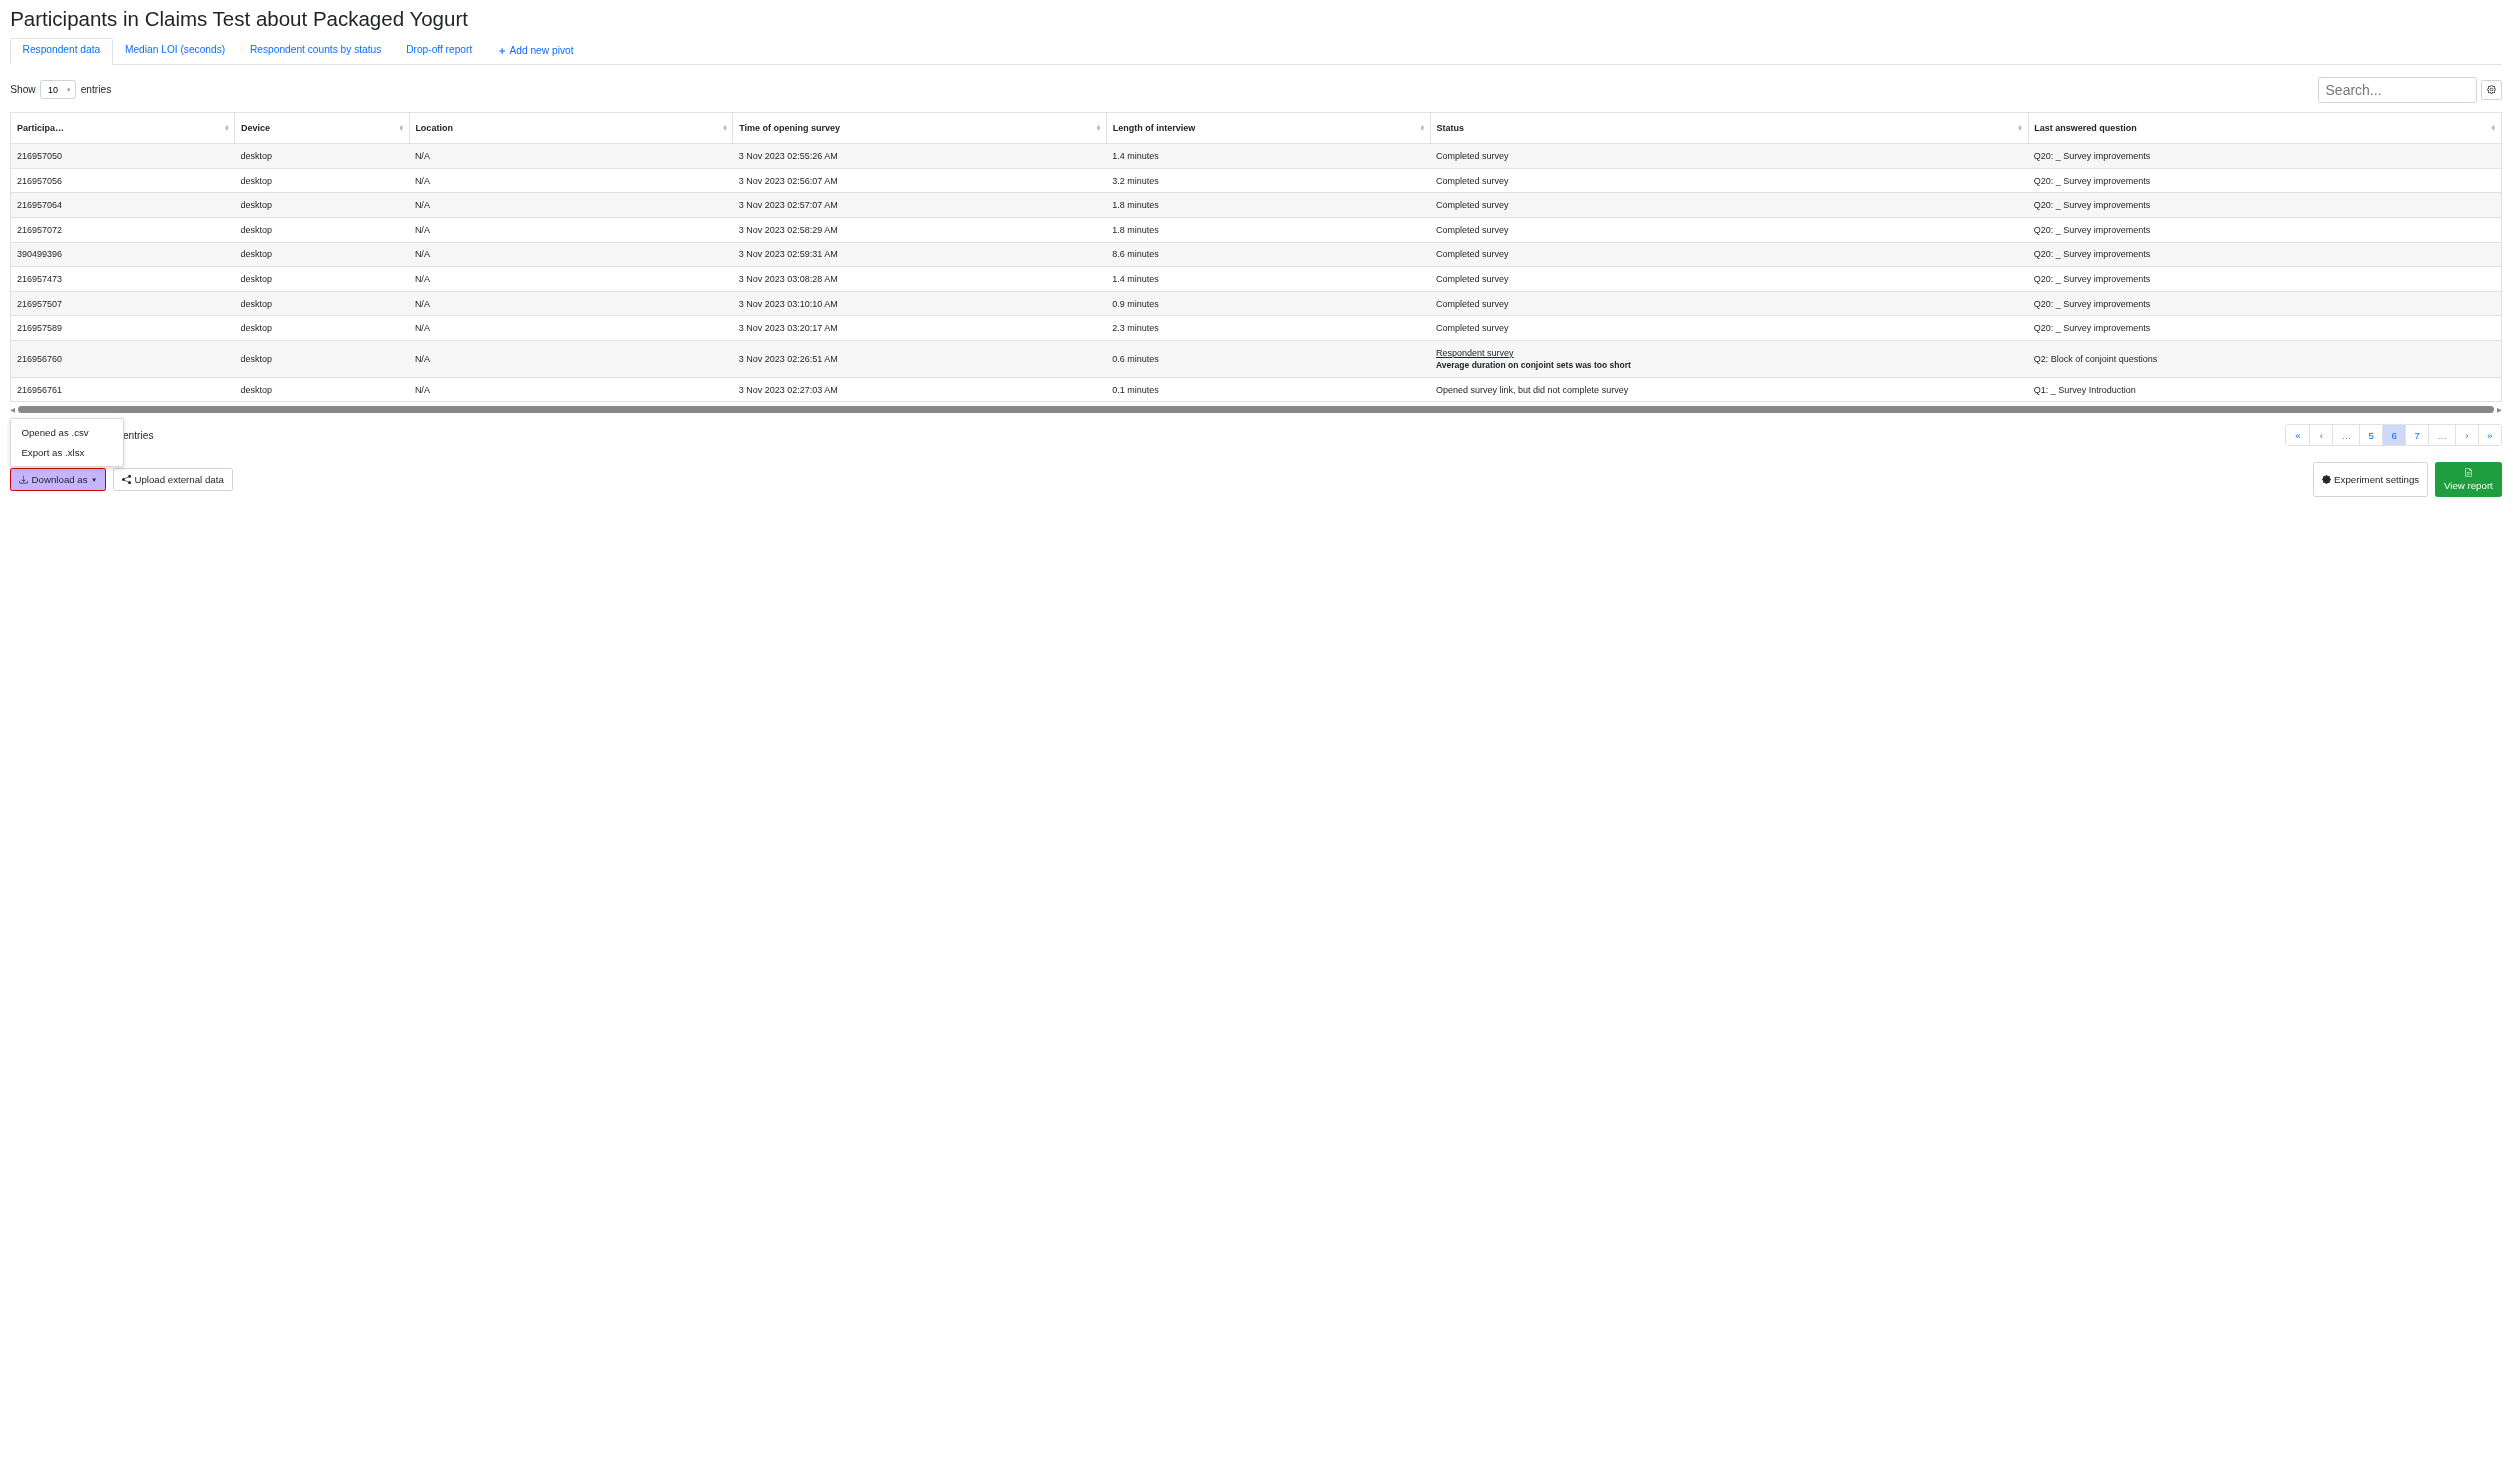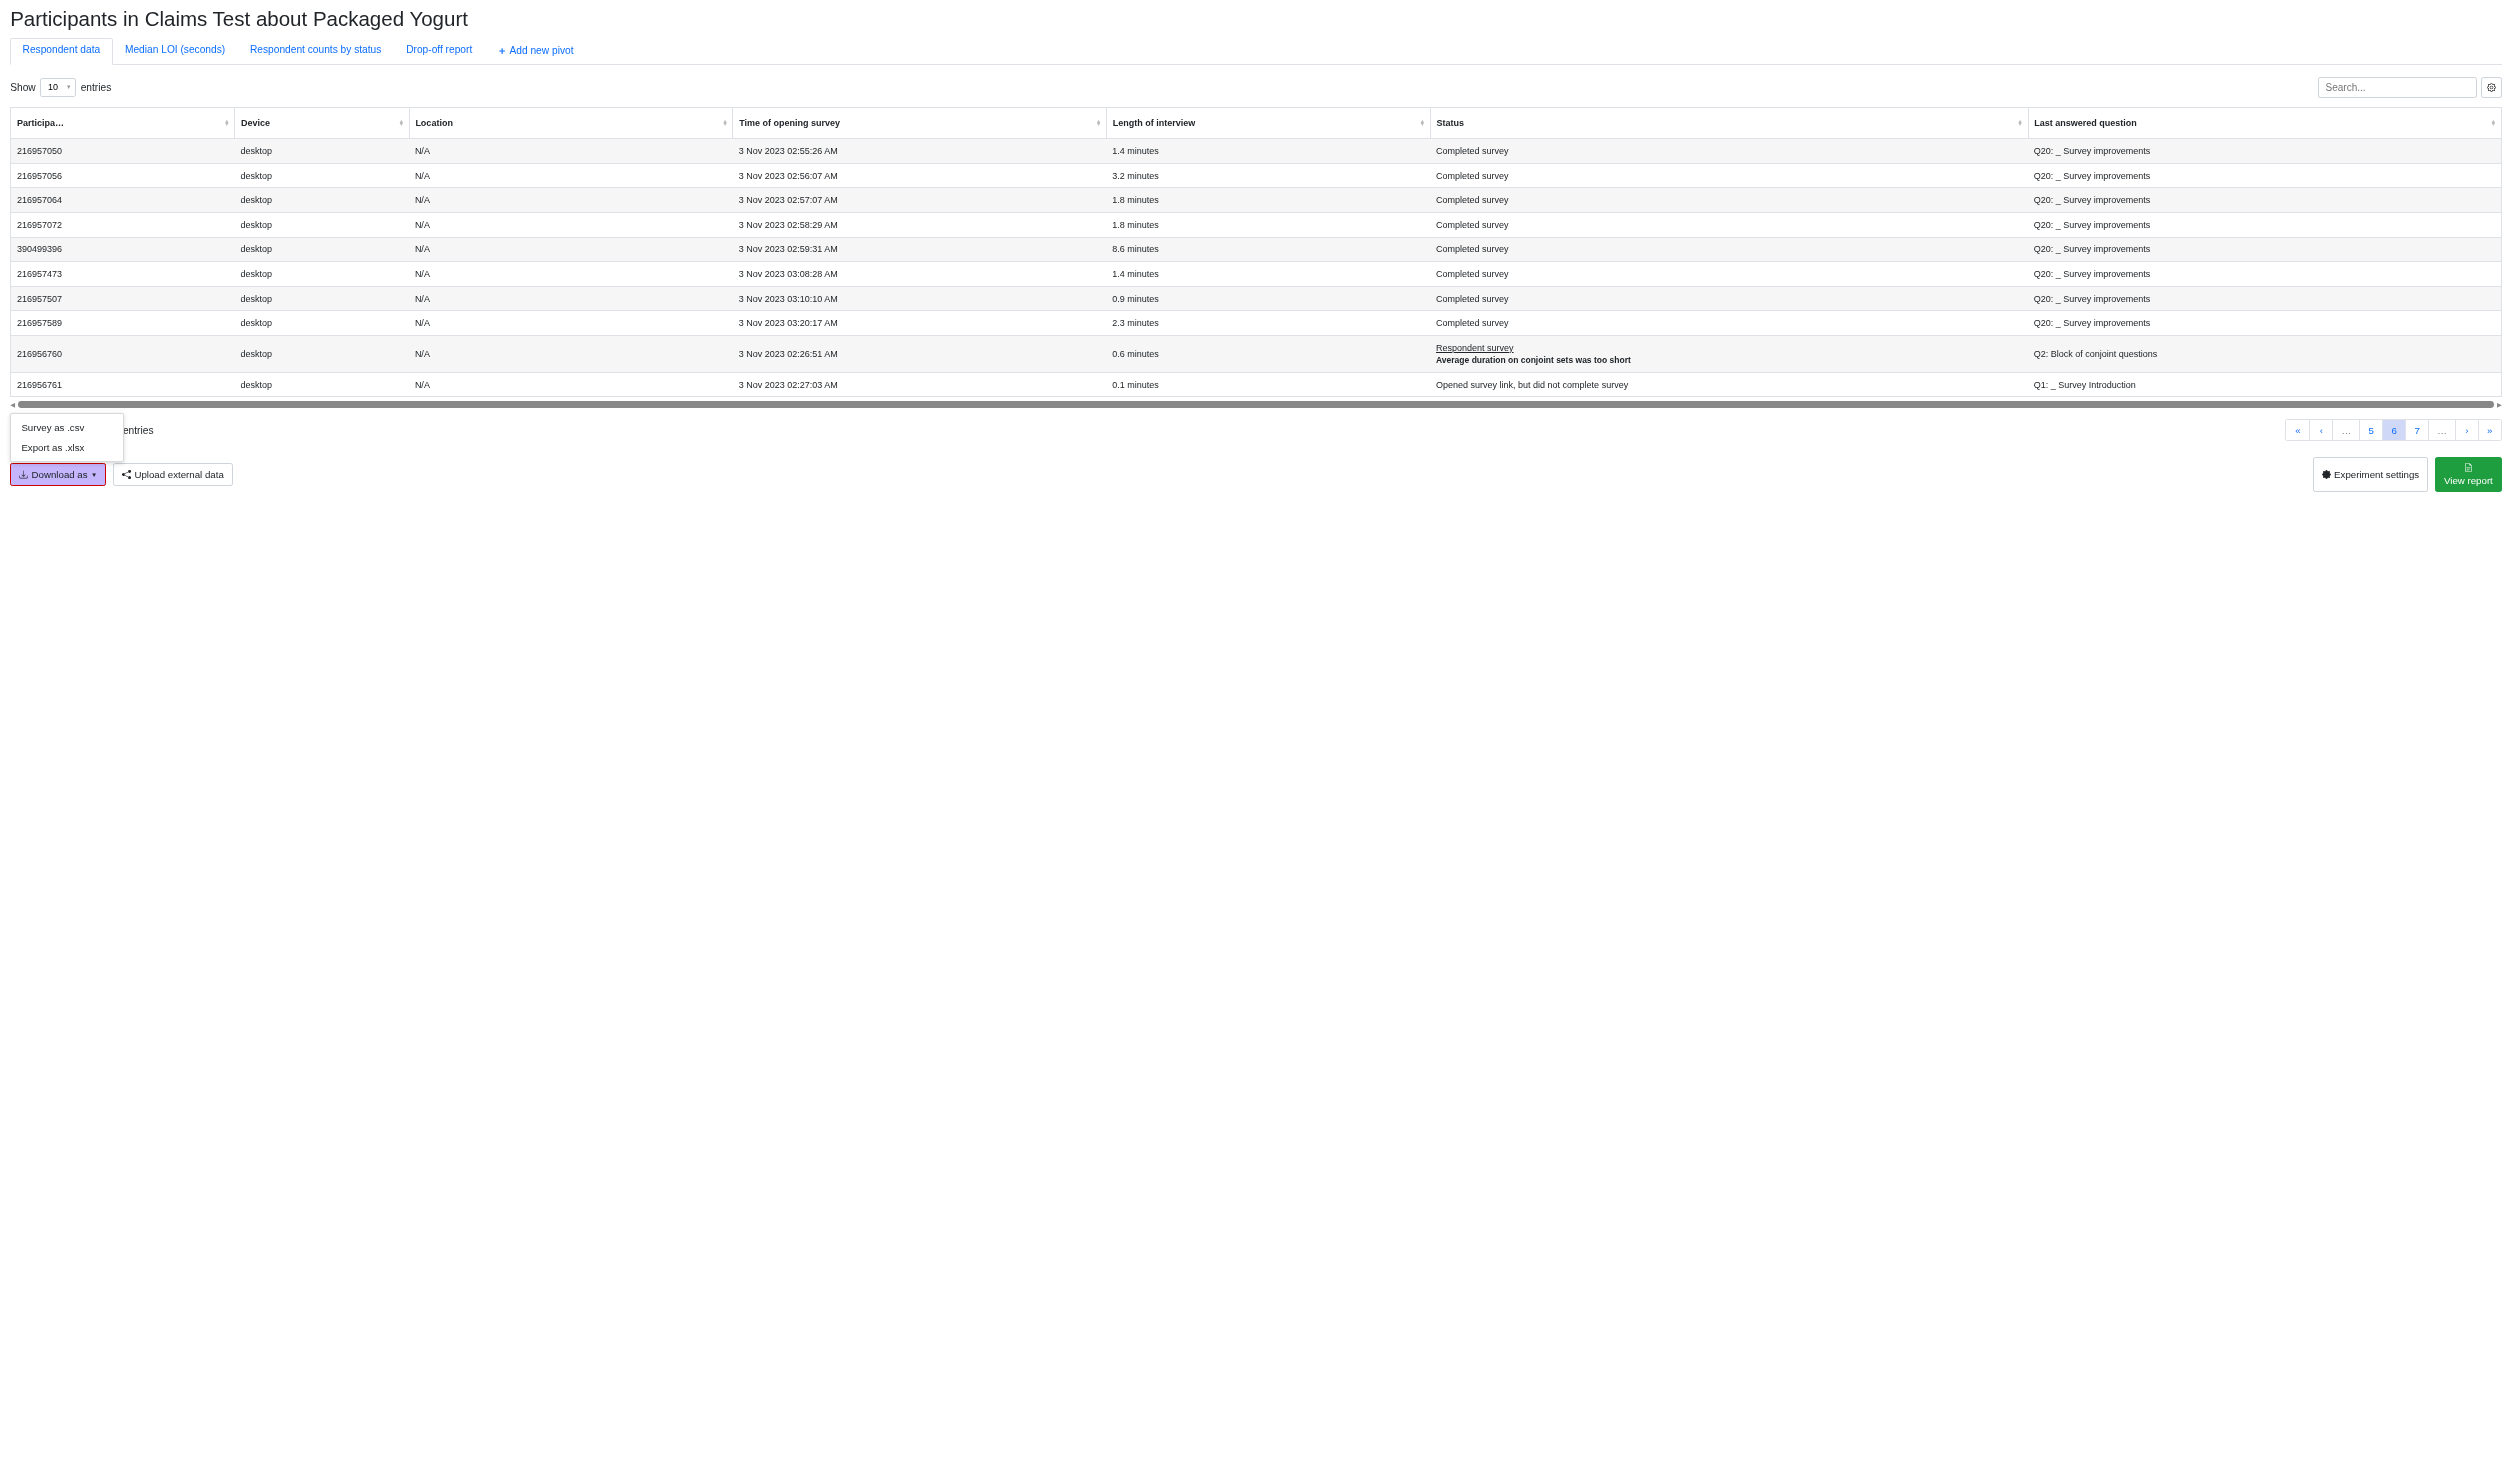--- a/index.html
+++ b/index.html
@@ -83,21 +83,21 @@
   }
   .search-group {
     display: flex;
     gap: 4.6px;
     align-items: center;
   }
   .search-input {
     padding: 4px 6.8px;
     border: 0.6px solid #ced4da;
     border-radius: 2.3px;
-    font-size: 10px;
+    font-size: 14px;
     width: 159px;
   }
   .gear-button {
     border: 0.6px solid #ced4da;
     background: #fff;
     border-radius: 2.3px;
     width: 20.5px;
     height: 20.5px;
     display: flex;
     align-items: center;
@@ -471,21 +471,21 @@
       <div class="pg active">6</div>
       <div class="pg">7</div>
       <div class="pg ellipsis">…</div>
       <div class="pg">›</div>
       <div class="pg">»</div>
     </div>
 </div>
 
 <div class="bottom-wrap">
   <div class="export-popup" id="export-popup" style="bottom: 30px; left: 0;">
-      <div class="item">Survey as .csv</div>
+      <div class="item">Opened as .csv</div>
       <div class="item">Export as .xlsx</div>
     </div>
   <div class="bottom-actions">
     <div class="left-actions">
       <button class="btn download">
         <svg class="icon-svg" viewBox="0 0 16 16">
             <path d="M.5 9.9a.5.5 0 0 1 .5.5v2.5a1 1 0 0 0 1 1h12a1 1 0 0 0 1-1v-2.5a.5.5 0 0 1 1 0v2.5a2 2 0 0 1-2 2H2a2 2 0 0 1-2-2v-2.5a.5.5 0 0 1 .5-.5z"></path>
             <path d="M7.646 11.854a.5.5 0 0 0 .708 0l3-3a.5.5 0 0 0-.708-.708L8.5 10.293V1.5a.5.5 0 0 0-1 0v8.793L5.354 8.146a.5.5 0 1 0-.708.708l3 3z"></path>
           </svg>
         <span>Download as</span>

